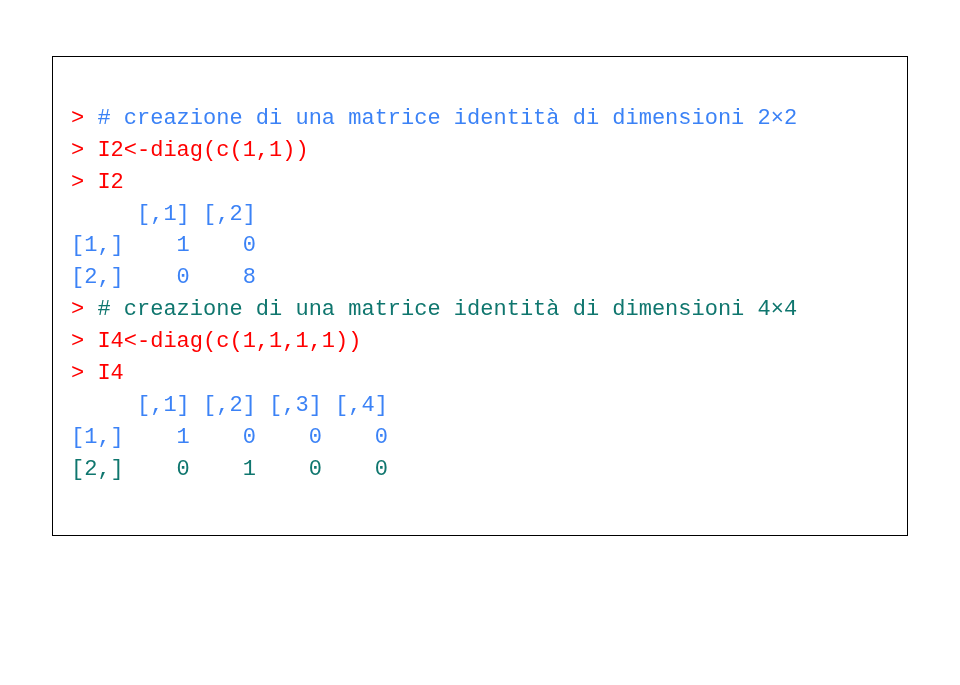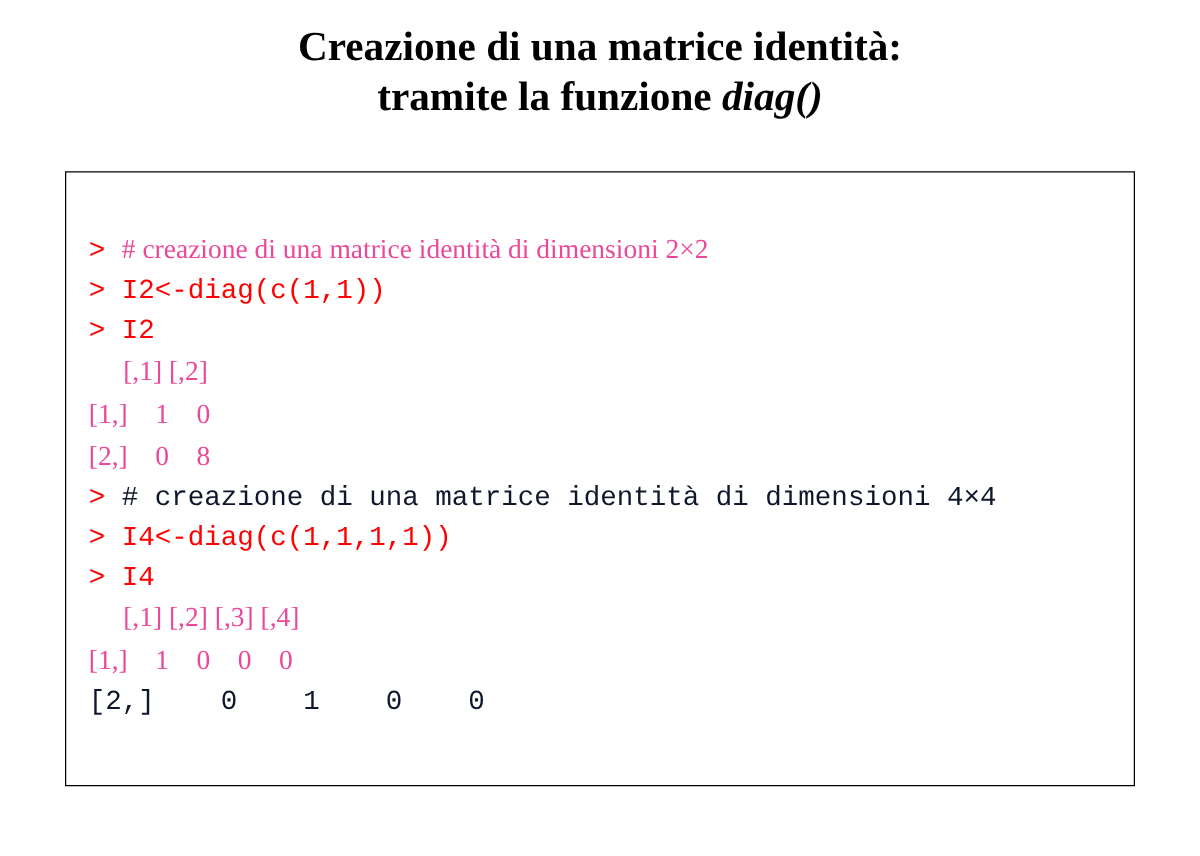--- a/index.html
+++ b/index.html
@@ -39,35 +39,29 @@
   }
   .code-box {
     margin-top: 38px;
     border: 1.5px solid #000;
     padding: 14px 18px 18px 18px;
     font-family: "Courier New", Courier, monospace;
     font-size: 22px;
     line-height: 1.45;
     white-space: pre;
   }
-  .c-blue   { color: #ec4899; font-family: Liberation Serif, serif; }
+  .c-blue   { color: #3b82f6; }
   .c-red    { color: #ff0000; }
-  .c-green  { color: #0f172a; }
+  .c-green  { color: #0f766e; }
 </style>
 </head>
 <body>
 
 <div class="page">
 
-  <div class="title-block">
-    <div>Creazione di una matrice identità:</div>
-    <div class="title-line2">
-      <span>tramite la  funzione </span><span class="italic">diag()</span>
-    </div>
-  </div>
 
 
   <div class="code-box">
 <span class="c-red">&gt; </span><span class="c-blue"># creazione di una matrice identità di dimensioni 2×2</span>
 <span class="c-red">&gt; </span><span class="c-red">I2&lt;-diag(c(1,1))</span>
 <span class="c-red">&gt; </span><span class="c-red">I2</span>
 <span class="c-blue">     [,1] [,2]</span>
 <span class="c-blue">[1,]    1    0</span>
 <span class="c-blue">[2,]    0    8</span>
 <span class="c-red">&gt; </span><span class="c-green"># creazione di una matrice identità di dimensioni 4×4</span>

